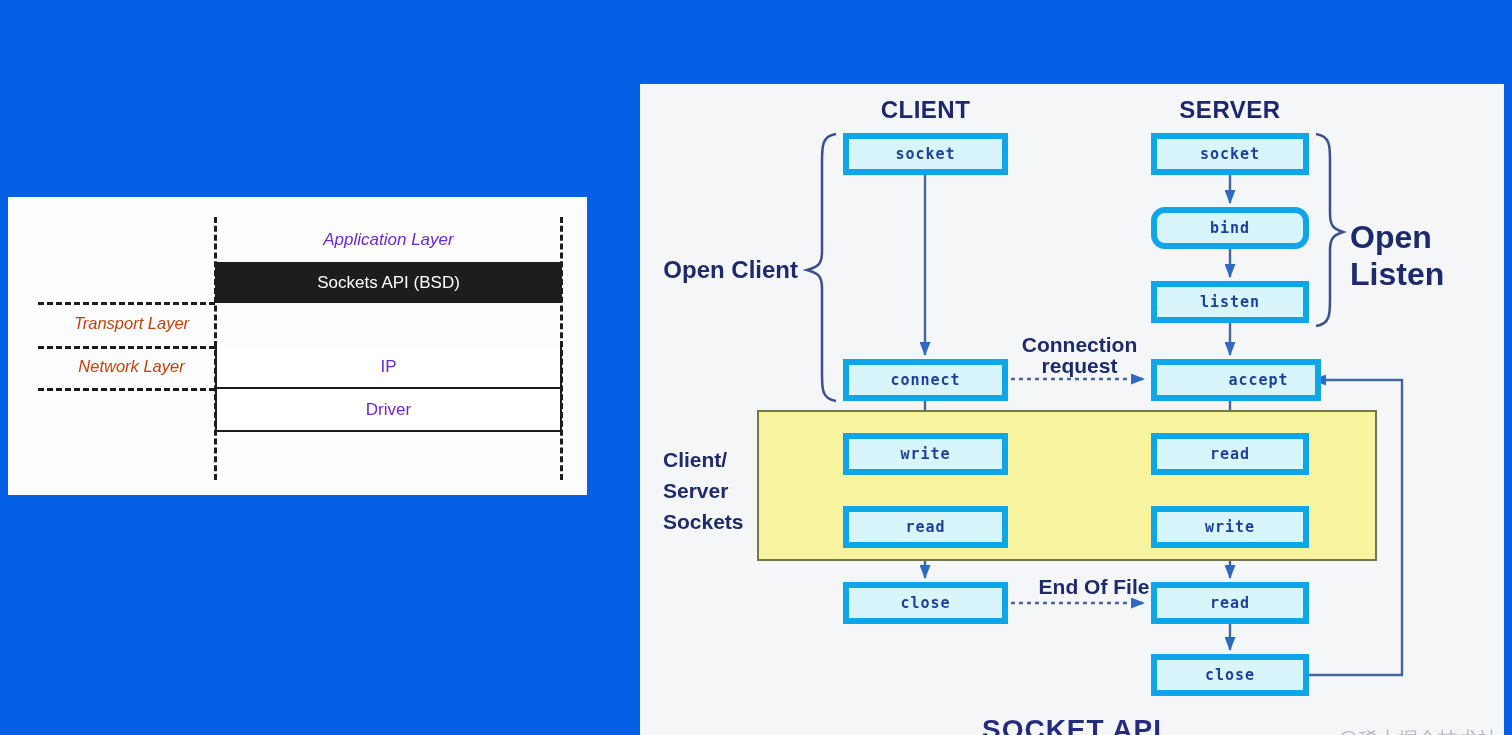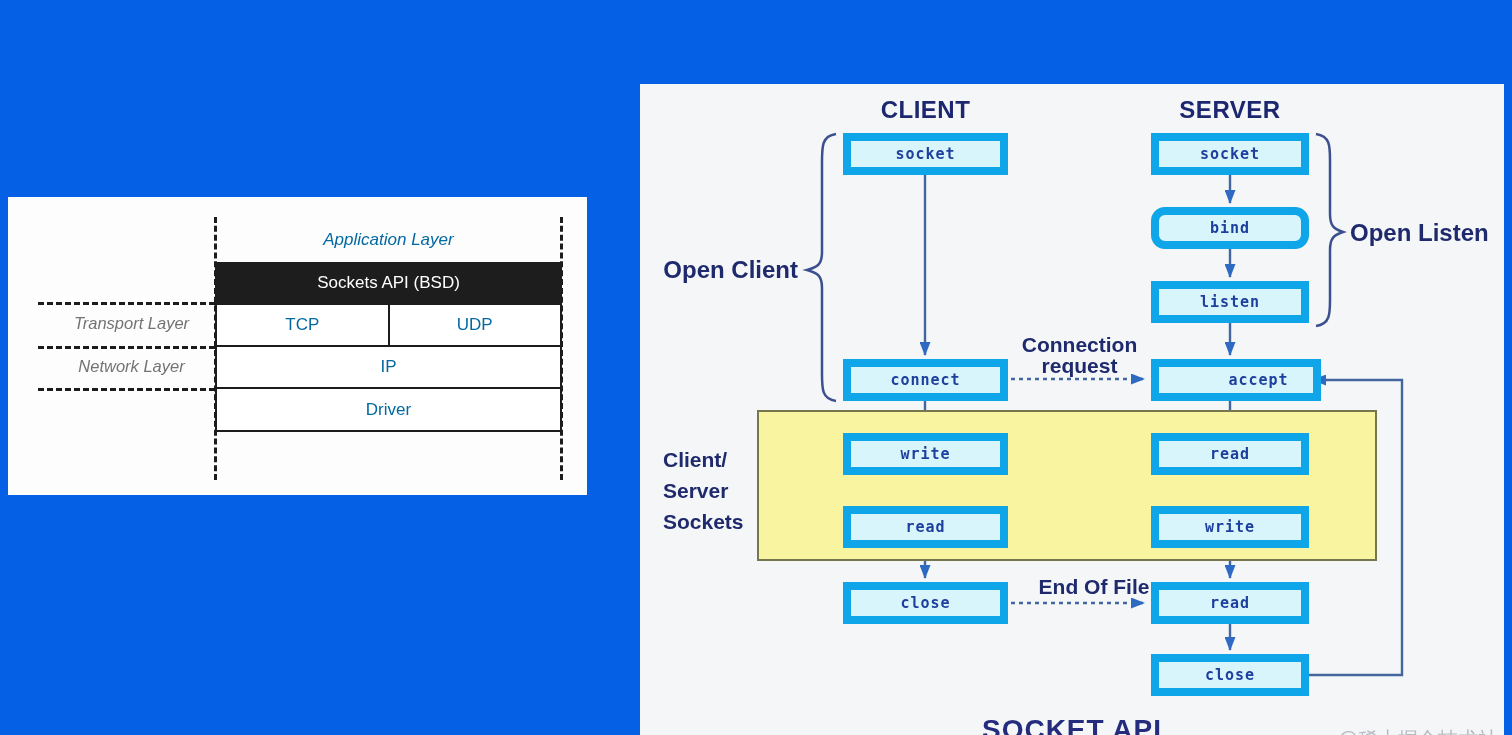--- a/index.html
+++ b/index.html
@@ -22,49 +22,49 @@
   }
   .dashv.v1 { left:206px; }
   .dashv.v2 { left:552px; }
   .dashh {
     position:absolute; left:30px; width:177px; height:0;
     border-top:3px dashed #1c1c1c;
   }
   .stackrow {
     position:absolute; left:207px; width:347px; box-sizing:border-box;
     display:flex; align-items:center; justify-content:center;
-    font-size:17px; color:#0369a1;
+    font-size:17px; color:#6d28d9;
   }
   .row-app      { top:20px;  height:45px; font-style:italic; background:transparent; }
   .row-black    { top:65px;  height:41px; background:#1d1d1d; color:#fff; font-size:17px; }
   .row-tcpudp   { top:106px; height:44px; background:#fff; border:2px solid #1c1c1c; padding:0; }
   .row-ip       { top:150px; height:42px; background:#fff; border:2px solid #1c1c1c; border-top:none; }
   .row-driver   { top:192px; height:43px; background:#fff; border:2px solid #1c1c1c; border-top:none; }
   .row-phys     { top:235px; height:48px; font-style:italic; background:transparent; }
   .cell { flex:1; height:100%; display:flex; align-items:center; justify-content:center; }
   .cell.udp { border-left:2px solid #1c1c1c; }
   .sidelabel {
     position:absolute; left:40px; width:167px; text-align:center;
-    font-size:16.5px; font-style:italic; color:#737373;
+    font-size:16.5px; font-style:italic; color:#c2410c;
   }
 
   
   .right-panel {
     position:absolute; left:640px; top:48px; width:864px; height:680px;
     background:#f4f6f8;
     margin-top:36px;
   }
   .flow-svg { position:absolute; left:0; top:0; width:864px; height:680px; }
   .hdr {
     position:absolute; text-align:center; font-weight:bold; font-size:24px;
     color:#1c2770; letter-spacing:0.5px;
   }
   .node {
     position:absolute; height:42px; box-sizing:border-box;
-    background:#d9f5fc; border:8px solid #0ea5e9;
+    background:#d9f5fc; border:6px solid #0ea5e9;
     display:flex; align-items:center; justify-content:center;
     font-family:"DejaVu Sans Mono", monospace; font-weight:bold;
     font-size:15px; letter-spacing:1px; color:#1d3f9e;
   }
   .session-rect {
     position:absolute; left:117px; top:326px; width:620px; height:151px;
     background:#f8f4a0; border:2px solid #77774f; box-sizing:border-box;
   }
   .biglabel {
     position:absolute; font-weight:bold; color:#1f2a6d; font-size:23px;
@@ -92,24 +92,20 @@
 <div class="stage">
 
   <section class="left-panel">
     <div class="dashv v1"></div>
     <div class="dashv v2"></div>
 
     <div class="stackrow row-app">Application Layer</div>
 
     <div class="stackrow row-black">Sockets API (BSD)</div>
 
-    <div class="stackrow row-tcpudp">
-      <div class="cell">TCP</div>
-      <div class="cell udp">UDP</div>
-    </div>
 
     <div class="stackrow row-driver">Driver</div>
 
     <div class="stackrow row-ip">IP</div>
 
 
     <div class="dashh" style="top:105px;"></div>
     <div class="dashh" style="top:149px;"></div>
     <div class="dashh" style="top:191px;"></div>
 
@@ -172,21 +168,21 @@
     <div class="node" style="left:511px; top:49px;  width:158px;">socket</div>
     <div class="node" style="left:511px; top:123px; width:158px;border-radius:14px;">bind</div>
     <div class="node" style="left:511px; top:197px; width:158px;">listen</div>
     <div class="node" style="left:511px; top:275px; width:170px;padding-left:45px;">accept</div>
     <div class="node" style="left:511px; top:349px; width:158px;">read</div>
     <div class="node" style="left:511px; top:422px; width:158px;">write</div>
     <div class="node" style="left:511px; top:498px; width:158px;">read</div>
     <div class="node" style="left:511px; top:570px; width:158px;">close</div>
 
     <div class="biglabel" style="left:8px; top:172px; width:150px; text-align:right; font-size:24px;">Open Client</div>
-    <div class="biglabel" style="left:710px; top:135px; width:160px; font-size:24px;">Open Listen</div>
+    <div class="biglabel" style="left:710px; top:135px; width:160px; font-size:32px;">Open Listen</div>
 
     <div class="midlabel" style="left:368px; top:250px; width:143px;">
       <div>Connection</div>
       <div>request</div>
     </div>
 
     <div class="session-label">
       <div>Client/</div>
       <div>Server</div>
       <div>Sockets</div>

